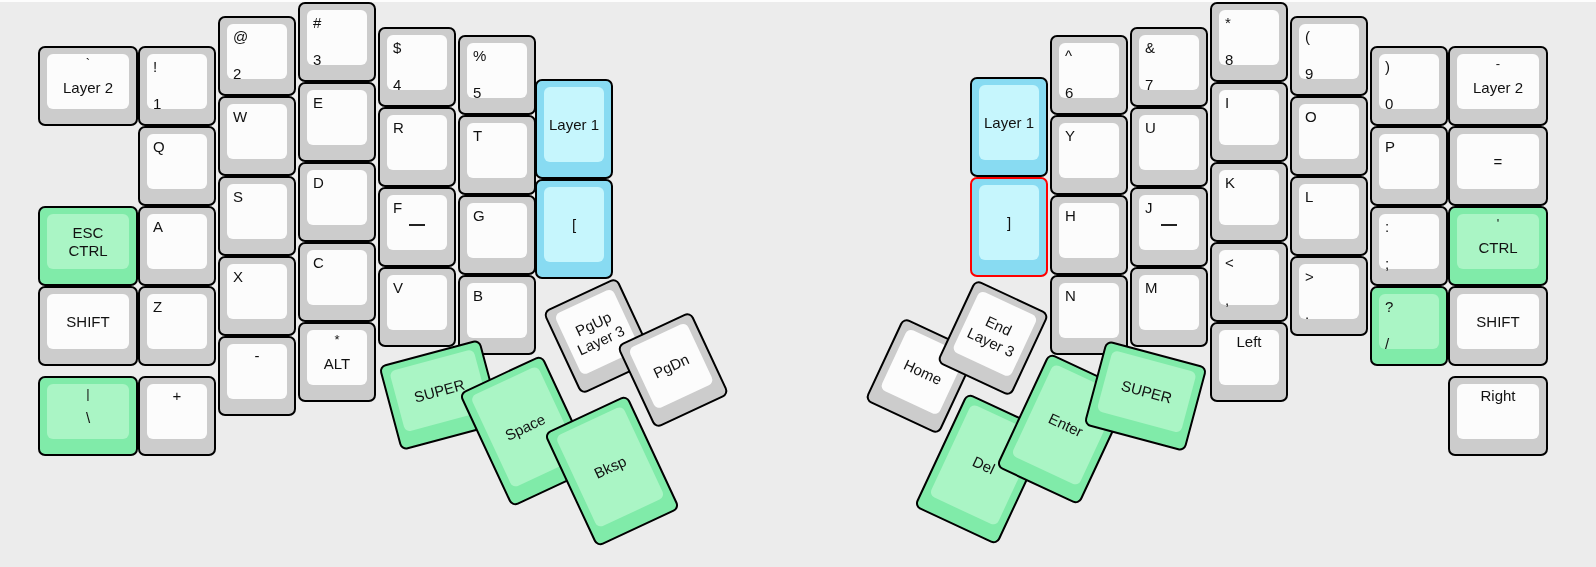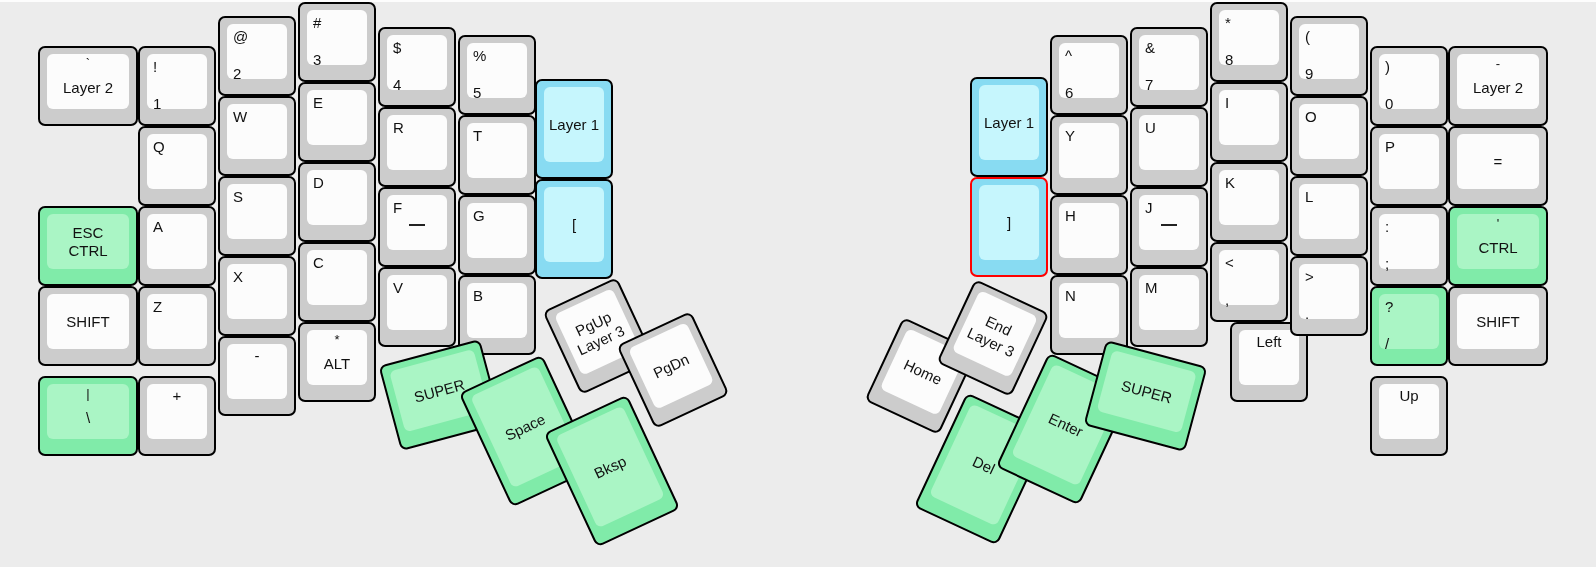--- a/index.html
+++ b/index.html
@@ -279,21 +279,21 @@
     <div class="key  al-tl" style="left: 1210px; top: 160px; width: 78px; height: 80px;">
       <div class="cap">
         <span class="lbl"><span class="l1">K</span></span>
       </div>
     </div>
     <div class="key  al-tl" style="left: 1210px; top: 240px; width: 78px; height: 80px;">
       <div class="cap">
         <span class="lbl"><span class="l1">&lt;</span><span class="l2">,</span></span>
       </div>
     </div>
-    <div class="key  al-ct" style="left: 1210px; top: 320px; width: 78px; height: 80px; margin-left: 20px;">
+    <div class="key  al-ct" style="left: 1210px; top: 320px; width: 78px; height: 80px;">
       <div class="cap">
         <span class="lbl"><span class="main">Left</span></span>
       </div>
     </div>
     <div class="key  al-tl" style="left: 1290px; top: 14px; width: 78px; height: 80px;">
       <div class="cap">
         <span class="lbl"><span class="l1">(</span><span class="l2">9</span></span>
       </div>
     </div>
     <div class="key  al-tl" style="left: 1290px; top: 94px; width: 78px; height: 80px;">
@@ -324,45 +324,45 @@
     <div class="key  al-tl" style="left: 1370px; top: 204px; width: 78px; height: 80px;">
       <div class="cap">
         <span class="lbl"><span class="l1">:</span><span class="l2">;</span></span>
       </div>
     </div>
     <div class="key k-green al-tl" style="left: 1370px; top: 284px; width: 78px; height: 80px;">
       <div class="cap">
         <span class="lbl"><span class="l1">?</span><span class="l2">/</span></span>
       </div>
     </div>
-    <div class="key  al-ct" style="left: 1370px; top: 374px; width: 78px; height: 80px;">
-      <div class="cap">
-        <span class="lbl"><span class="main">Up</span></span>
-      </div>
-    </div>
     <div class="key  al-ct" style="left: 1448px; top: 44px; width: 100px; height: 80px;">
       <div class="cap">
         <span class="lbl"><span class="sym">-</span><span class="gap6"></span><span class="main">Layer 2</span></span>
       </div>
     </div>
     <div class="key  al-c" style="left: 1448px; top: 124px; width: 100px; height: 80px;">
       <div class="cap">
         <span class="lbl"><span class="main">=</span></span>
       </div>
     </div>
     <div class="key k-green al-ct" style="left: 1448px; top: 204px; width: 100px; height: 80px;">
       <div class="cap">
         <span class="lbl"><span class="sym">'</span><span class="gap6"></span><span class="main">CTRL</span></span>
       </div>
     </div>
     <div class="key  al-c" style="left: 1448px; top: 284px; width: 100px; height: 80px;">
       <div class="cap">
         <span class="lbl"><span class="main">SHIFT</span></span>
       </div>
     </div>
+    <div class="key  al-ct" style="left: 1448px; top: 374px; width: 100px; height: 80px;">
+      <div class="cap">
+        <span class="lbl"><span class="main">Right</span></span>
+      </div>
+    </div>
     <div class="key k-green al-c" style="left: 388px; top: 349px; width: 105px; height: 88px; transform: rotate(-15deg);">
       <div class="cap">
         <span class="lbl"><span class="main">SUPER</span></span>
       </div>
     </div>
     <div class="key  al-c" style="left: 558px; top: 288px; width: 82px; height: 92px; transform: rotate(-25deg);">
       <div class="cap">
         <span class="lbl"><span class="main">PgUp</span><span class="main">Layer 3</span></span>
       </div>
     </div>

